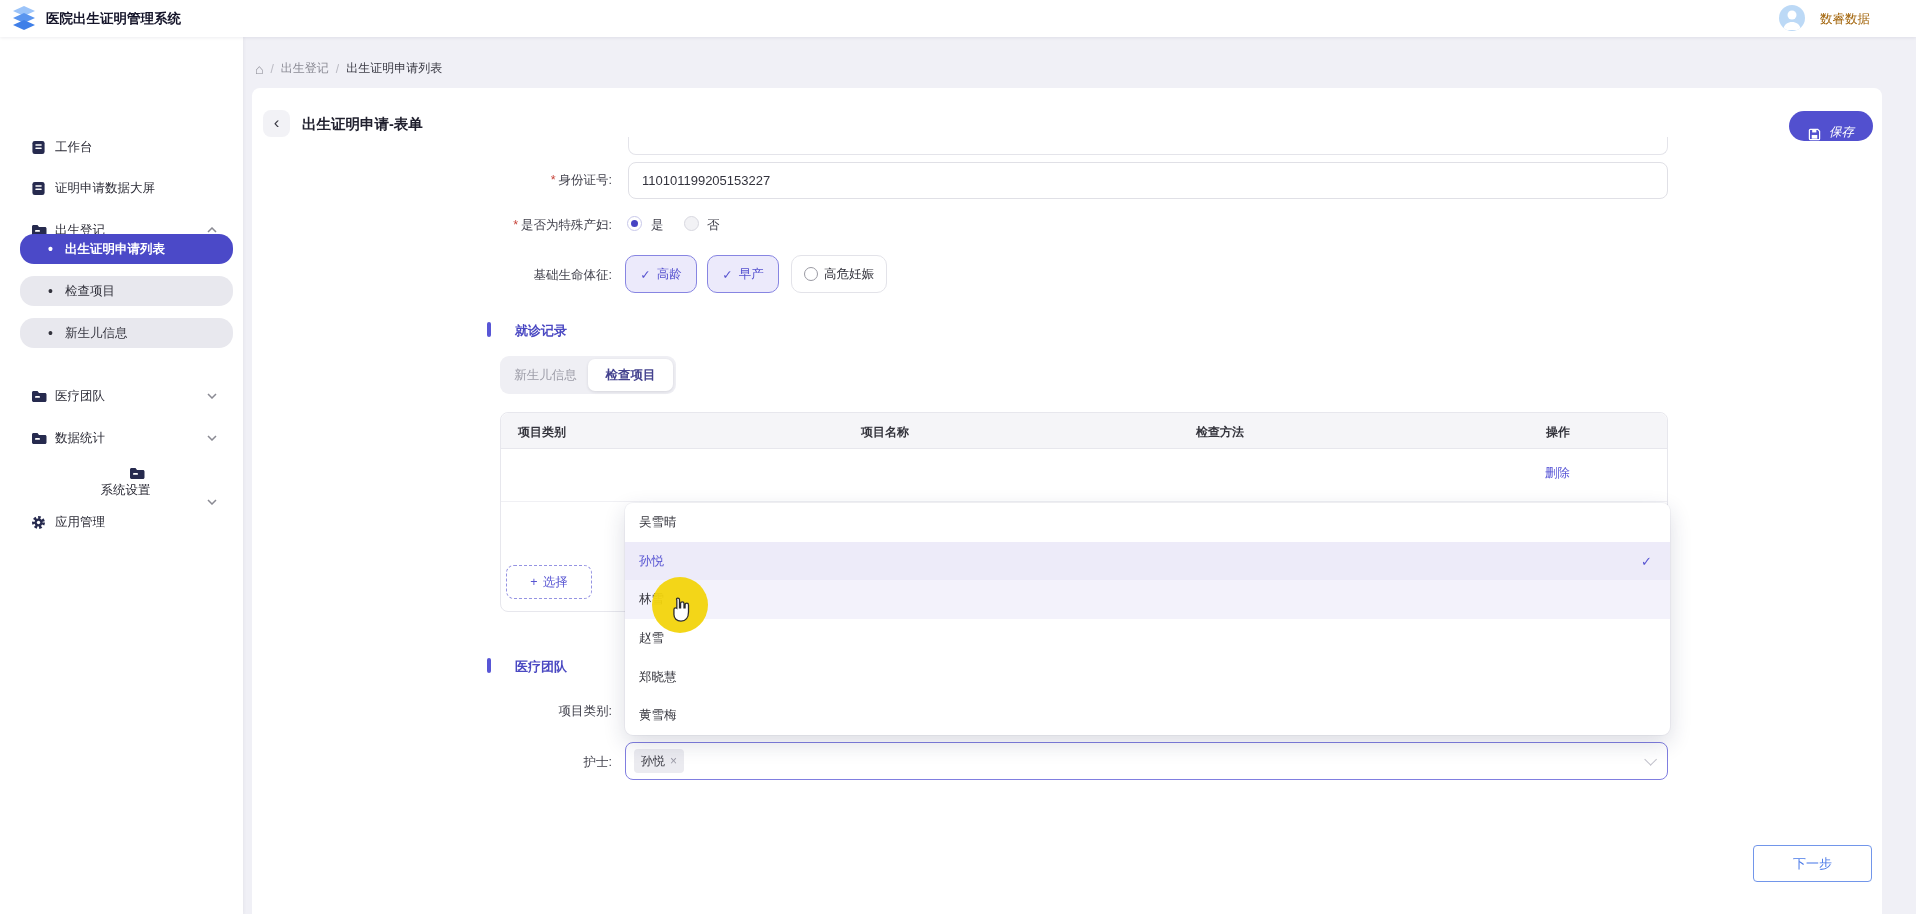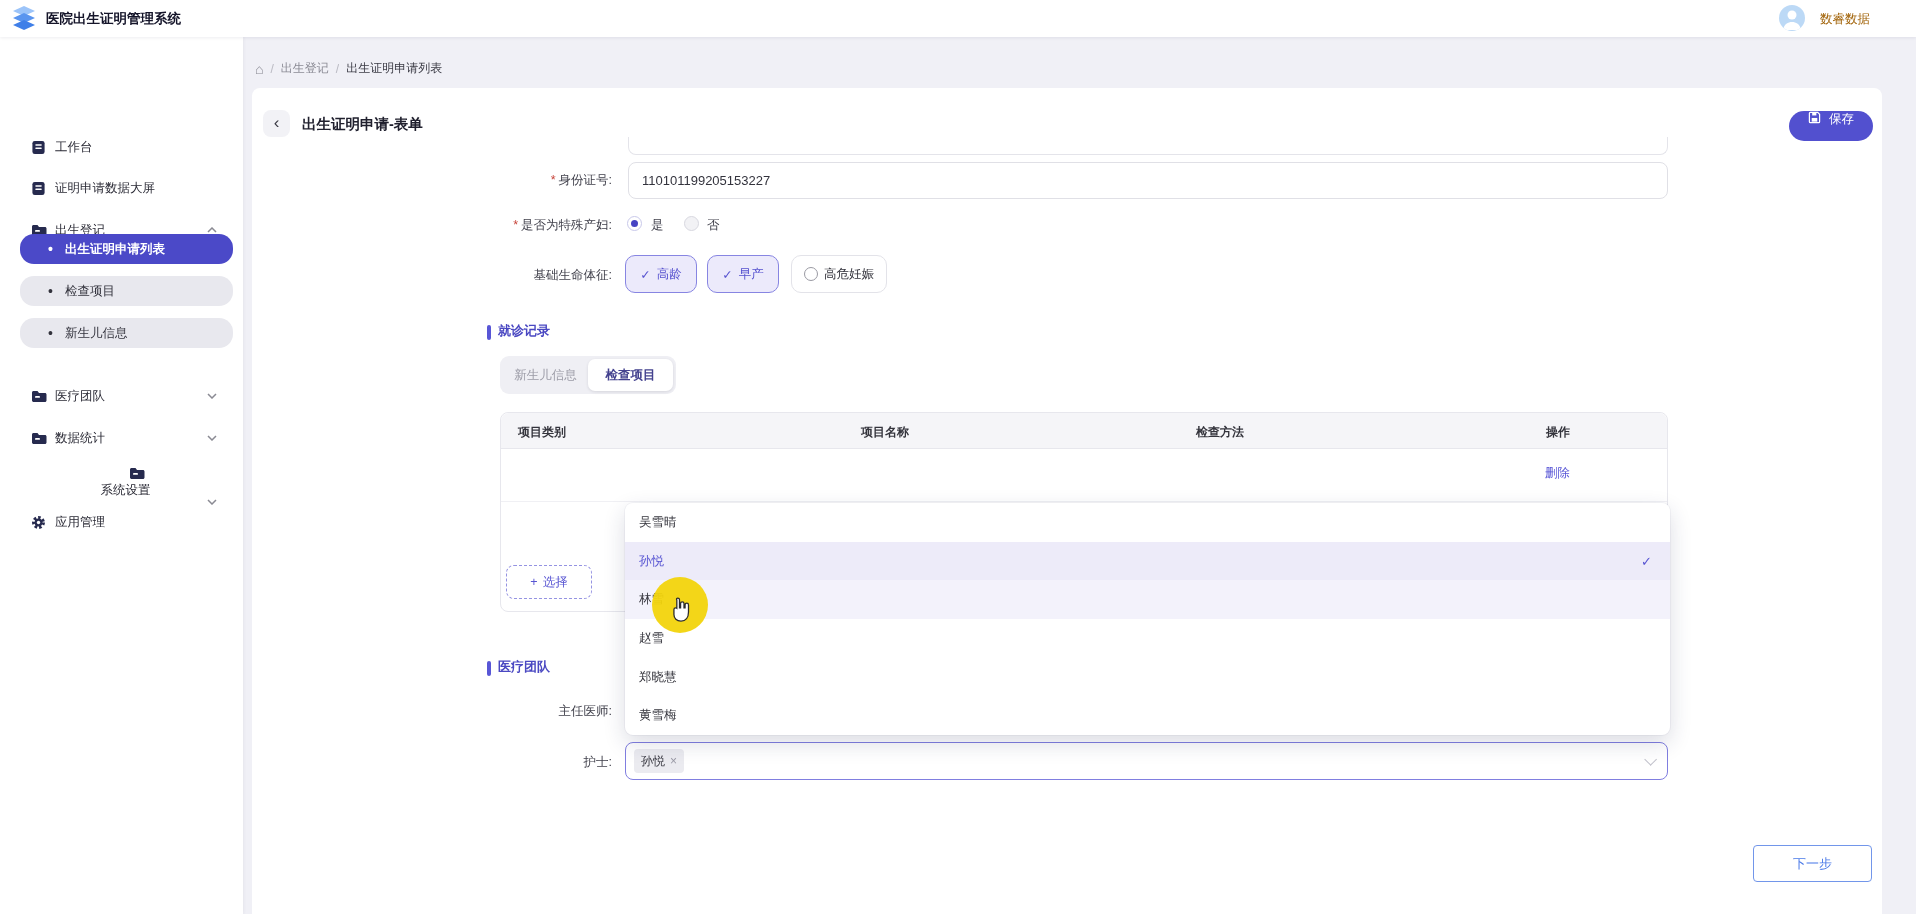--- a/index.html
+++ b/index.html
@@ -37,22 +37,22 @@
   .home-glyph { font-size:14px; color:#8b8b95; }
 
   
   .card { position:absolute; left:252px; top:88px; width:1630px; height:826px; background:#fff;
           border-radius:8px 8px 0 0; z-index:4; }
   .back-btn { position:absolute; left:263px; top:110px; width:27px; height:27px; border-radius:8px;
               background:#f2f2f6; display:flex; align-items:center; justify-content:center;
               font-size:17px; color:#3c3c46; cursor:pointer; z-index:6; line-height:1; padding-bottom:2px; }
   .page-title { position:absolute; left:302px; top:115px; font-size:14.5px; font-weight:bold; color:#20202e; z-index:6; }
   .save-btn { position:absolute; left:1789px; top:111px; width:84px; height:30px; border-radius:15px;
-              background:#5250cf; color:#fff; font-size:12.5px; display:flex; align-items:flex-start;
-              justify-content:center; gap:8px; cursor:pointer; z-index:6; border:none; }
+              background:#5250cf; color:#fff; font-size:12.5px; display:flex; align-items:flex-end;
+              justify-content:center; gap:8px; cursor:pointer; z-index:6; border:none;font-style:italic; }
 
   
   .lbl { position:absolute; left:400px; width:212px; text-align:right; font-size:12.5px; color:#3f3f4a; z-index:5; }
   .star { color:#c7443a; margin-right:3px; }
   .txt-input { position:absolute; background:#fff; border:1px solid #e0e0e6; border-radius:8px;
                font-size:13px; color:#33333d; padding:16px 13px; outline:none;
                font-family:"Liberation Sans","DejaVu Sans",sans-serif; z-index:5; }
   .sliver { position:absolute; left:628px; top:137px; width:1040px; height:18px;
             border:1px solid #e4e4ea; border-top:none; border-radius:0 0 8px 8px; z-index:5; }
 
@@ -62,21 +62,21 @@
                      border-radius:50%; background:#4643c3; }
   .radio.off { border:1px solid #d8d8e0; background:#f2f2f5; }
   .radio-lbl { position:absolute; font-size:12.5px; color:#3f3f4a; z-index:5; }
 
   .tag { position:absolute; top:255px; height:38px; border-radius:10px; display:flex; align-items:center;
          justify-content:center; gap:6px; font-size:12.5px; cursor:pointer; z-index:5; }
   .tag.checked { background:#eceafb; border:1px solid #8785e2; color:#5551cf; }
   .tag.unchecked { background:#fff; border:1px solid #e3e3e9; color:#2f2f38; }
   .tag .circle { width:14px; height:14px; border:1.5px solid #9a9aa3; border-radius:50%; }
 
-  .section-hd { position:absolute; left:487px; display:flex; align-items:flex-end; gap:7px; z-index:5; }
+  .section-hd { position:absolute; left:487px; display:flex; align-items:flex-start; gap:24px; z-index:5; }
   .section-hd .bar { width:4px; height:15px; background:#5856d6; border-radius:2px; }
   .section-hd .stext { font-size:13px; font-weight:bold; color:#4a48c2; }
 
   .tabs { position:absolute; left:500px; top:356px; width:176px; height:38px; background:#efeff4;
           border-radius:9px; display:flex; align-items:center; padding:3px; z-index:5; }
   .tab { flex:1; height:32px; display:flex; align-items:center; justify-content:center;
          font-size:12.5px; cursor:pointer; border-radius:7px; }
   .tab.inactive { color:#9b9ba6; }
   .tab.active { background:#fff; color:#44428f; font-weight:bold; box-shadow:0 1px 3px rgba(30,30,60,.12); }
 
@@ -332,21 +332,21 @@
 
 <button class="add-btn">
   <span>+</span>
   <span>选择</span>
 </button>
 
 <div class="section-hd" style="top:658px;">
   <span class="bar"></span>
   <span class="stext">医疗团队</span>
 </div>
-<div class="lbl" style="top:703px;">主任医师:</div>
+<div class="lbl" style="top:703px;">项目类别:</div>
 <div class="lbl" style="top:754px;">护士:</div>
 
 <div class="nurse-input">
   <span class="nurse-tag">
     <span>孙悦</span>
     <span class="x">×</span>
   </span>
   <span class="nurse-caret"></span>
 </div>
 

